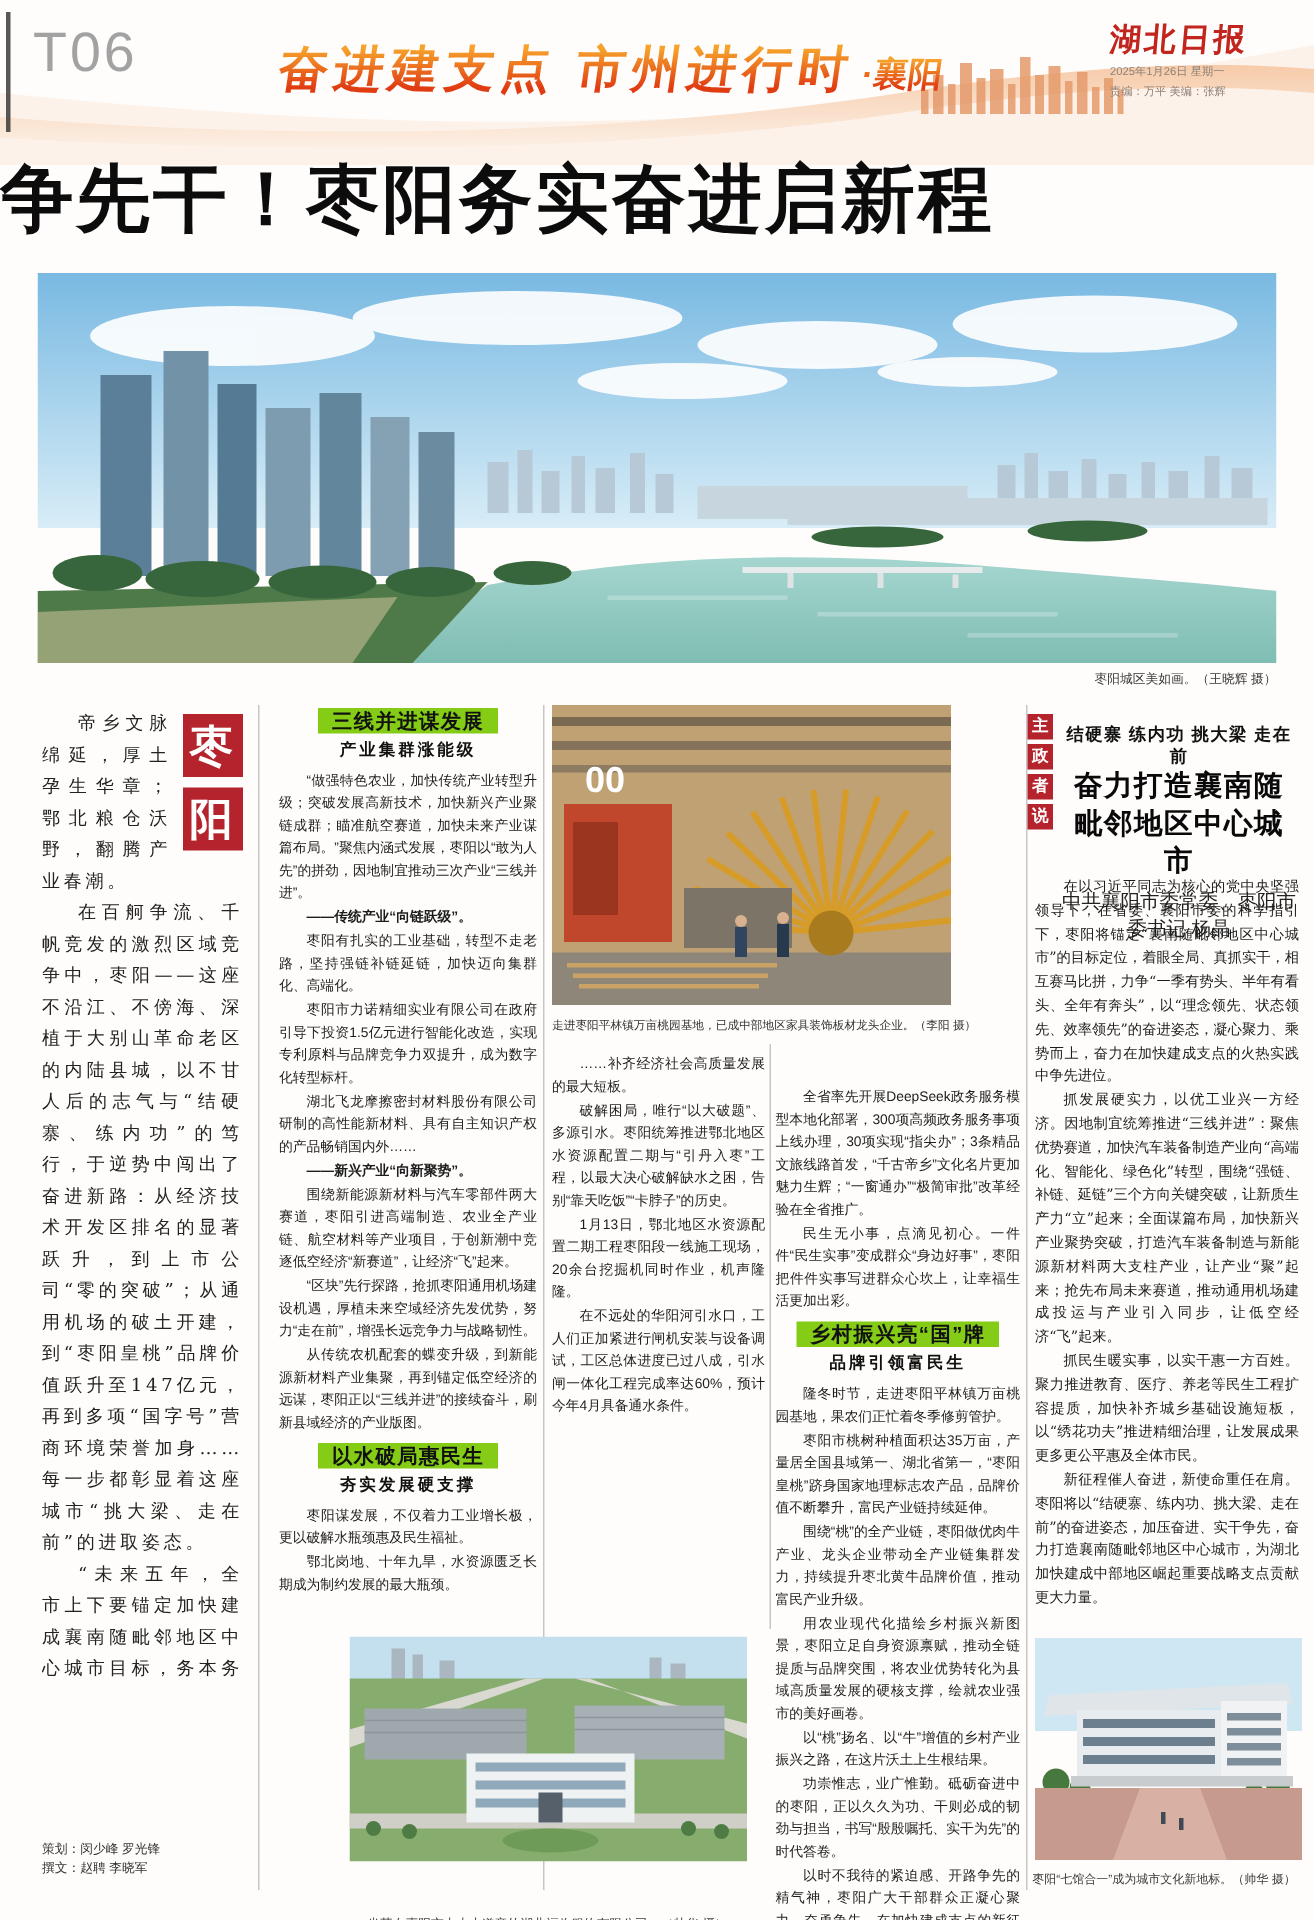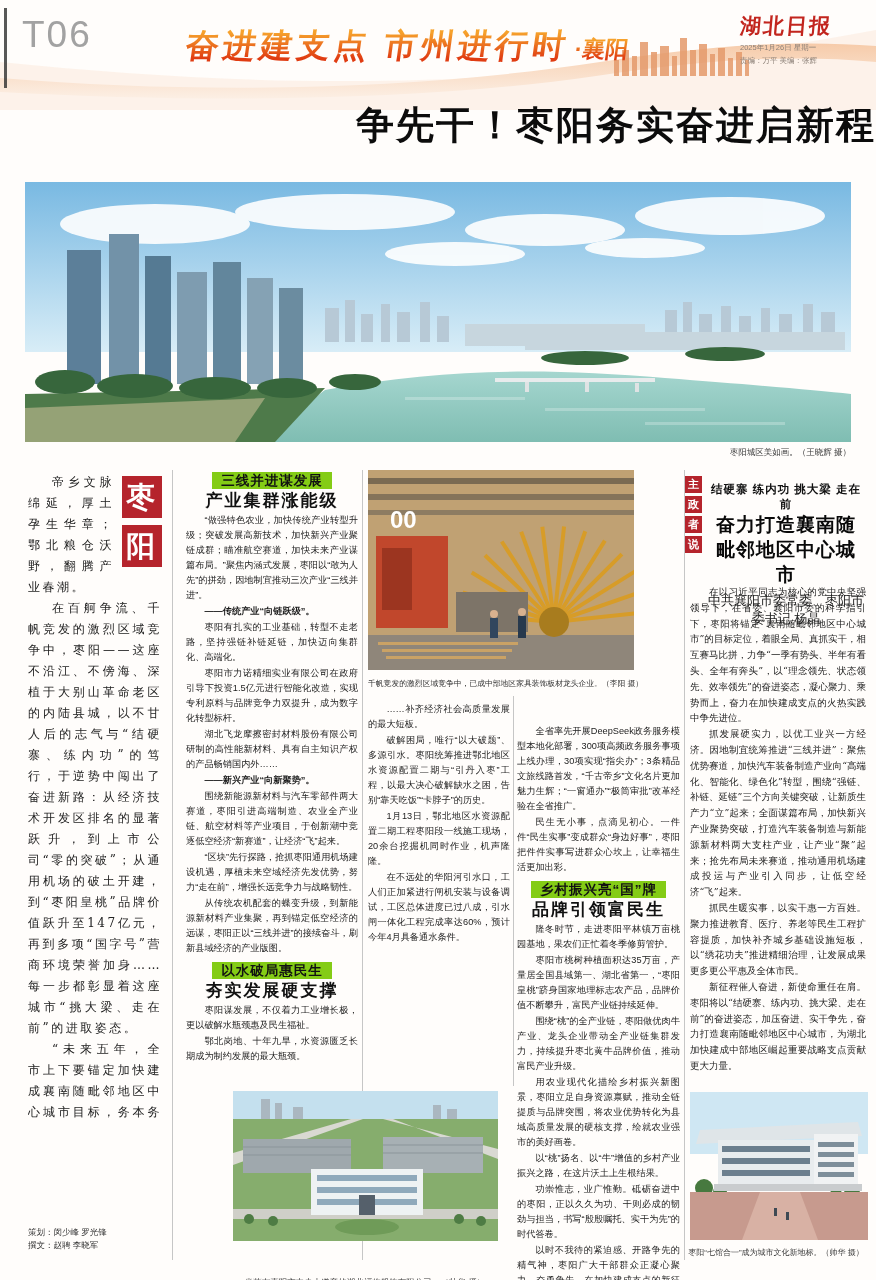--- a/index.html
+++ b/index.html
@@ -13,22 +13,22 @@
   .banner .main{font-size:33px;font-weight:900;letter-spacing:4px;color:#e2491a;
     background:linear-gradient(180deg,#f6a22c 15%,#e03c12 85%);-webkit-background-clip:text;background-clip:text;-webkit-text-fill-color:transparent;}
   .banner .region{font-size:23px;font-weight:900;color:#e2491a;margin-left:6px;
     background:linear-gradient(180deg,#f6a22c 15%,#e03c12 85%);-webkit-background-clip:text;background-clip:text;-webkit-text-fill-color:transparent;}
   .logo{right:18px;top:12px;width:118px;text-align:left;}
   .logo .paper{font-family:"DejaVu Serif",serif;font-size:21px;font-weight:700;color:#c2251e;letter-spacing:2px;transform:skewX(-5deg);display:inline-block;}
   .logo .sub{font-size:7.5px;color:#8d8178;line-height:10px;margin-top:3px;}
   .scanline{left:4px;top:8px;width:3px;height:80px;background:#2e2e2e;opacity:.8;}
 
   
-  .headline{left:0;right:0;top:100px;text-align:right;font-family:"DejaVu Serif",serif;
-            font-size:38px;font-weight:700;color:#0c0c0c;letter-spacing:2px;}
+  .headline{left:0;right:0;top:100px;text-align:left;font-family:"DejaVu Serif",serif;
+            font-size:49px;font-weight:700;color:#0c0c0c;letter-spacing:2px;}
 
   
   .photo{display:block;}
   .cap{font-size:8.5px;color:#3a3a3a;line-height:12px;}
 
   
   .vrule{width:1px;background:#c6c6c6;}
 
   
   .nameplate{float:right;width:40px;margin:4px 0 6px 8px;}
@@ -45,21 +45,21 @@
   .bcol{overflow:hidden;font-size:9.2px;line-height:15px;color:#1c1c1c;}
   .bcol p{margin:0 0 1px 0;text-indent:2em;text-align:justify;}
   .bcol p.sub{font-weight:700;}
   .col2{left:186px;top:470px;width:172px;height:618px;}
   .col3{left:368px;top:702px;width:142px;height:386px;}
   .col4{left:517px;top:724px;width:163px;height:576px;}
 
   .khead{text-align:center;margin:2px 0 5px 0;}
   .khead .tag{display:inline-block;background:#84cc16;color:#111;font-weight:700;font-size:13.5px;
               padding:1px 9px;letter-spacing:1px;}
-  .khead .t2{display:block;font-weight:700;font-size:17px;margin-top:3px;letter-spacing:2px;color:#111;}
+  .khead .t2{display:block;font-weight:700;font-size:11px;margin-top:3px;letter-spacing:2px;color:#111;}
   .khead.inner{margin-top:6px;}
 
   
   .oplabel{left:685px;top:476px;width:17px;}
   .oplabel .b{width:17px;height:17px;background:#b5242c;color:#fff;font-size:11px;line-height:17px;
               text-align:center;margin-bottom:3px;font-weight:700;}
   .ophead{left:708px;top:482px;width:156px;text-align:center;}
   .ophead .kick{font-size:11.5px;font-weight:700;letter-spacing:1px;color:#111;}
   .ophead .hl{font-family:"DejaVu Serif",serif;font-size:19px;font-weight:700;line-height:25px;color:#090909;letter-spacing:1px;}
   .ophead .by{font-size:13px;color:#222;margin-top:5px;}
@@ -273,21 +273,21 @@
         <rect x="14" y="179" width="130" height="3"></rect>
         <rect x="18" y="186" width="120" height="3"></rect>
       </g>
     <g>
       <rect x="122" y="148" width="8" height="20" fill="#31465e"></rect>
         <circle cx="126" cy="144" r="4" fill="#d8b18f"></circle>
       <rect x="150" y="146" width="8" height="22" fill="#27394d"></rect>
         <circle cx="154" cy="142" r="4" fill="#d8b18f"></circle>
     </g>
   </svg>
-  <div class="abs cap capmid">千帆竞发的激烈区域竞争中，已成中部地区家具装饰板材龙头企业。（李阳 摄）</div>
+  <div class="abs cap capmid">走进枣阳平林镇万亩桃园基地，已成中部地区家具装饰板材龙头企业。（李阳 摄）</div>
 
   <div class="abs bcol col3">
     <p>……补齐经济社会高质量发展的最大短板。</p>
     <p>破解困局，唯行“以大破题”、多源引水。枣阳统筹推进鄂北地区水资源配置二期与“引丹入枣”工程，以最大决心破解缺水之困，告别“靠天吃饭”“卡脖子”的历史。</p>
     <p>1月13日，鄂北地区水资源配置二期工程枣阳段一线施工现场，20余台挖掘机同时作业，机声隆隆。</p>
     <p>在不远处的华阳河引水口，工人们正加紧进行闸机安装与设备调试，工区总体进度已过八成，引水闸一体化工程完成率达60%，预计今年4月具备通水条件。</p>
   </div>
 
   <div class="abs bcol col4">
     <p>全省率先开展DeepSeek政务服务模型本地化部署，300项高频政务服务事项上线办理，30项实现“指尖办”；3条精品文旅线路首发，“千古帝乡”文化名片更加魅力生辉；“一窗通办”“极简审批”改革经验在全省推广。</p>

